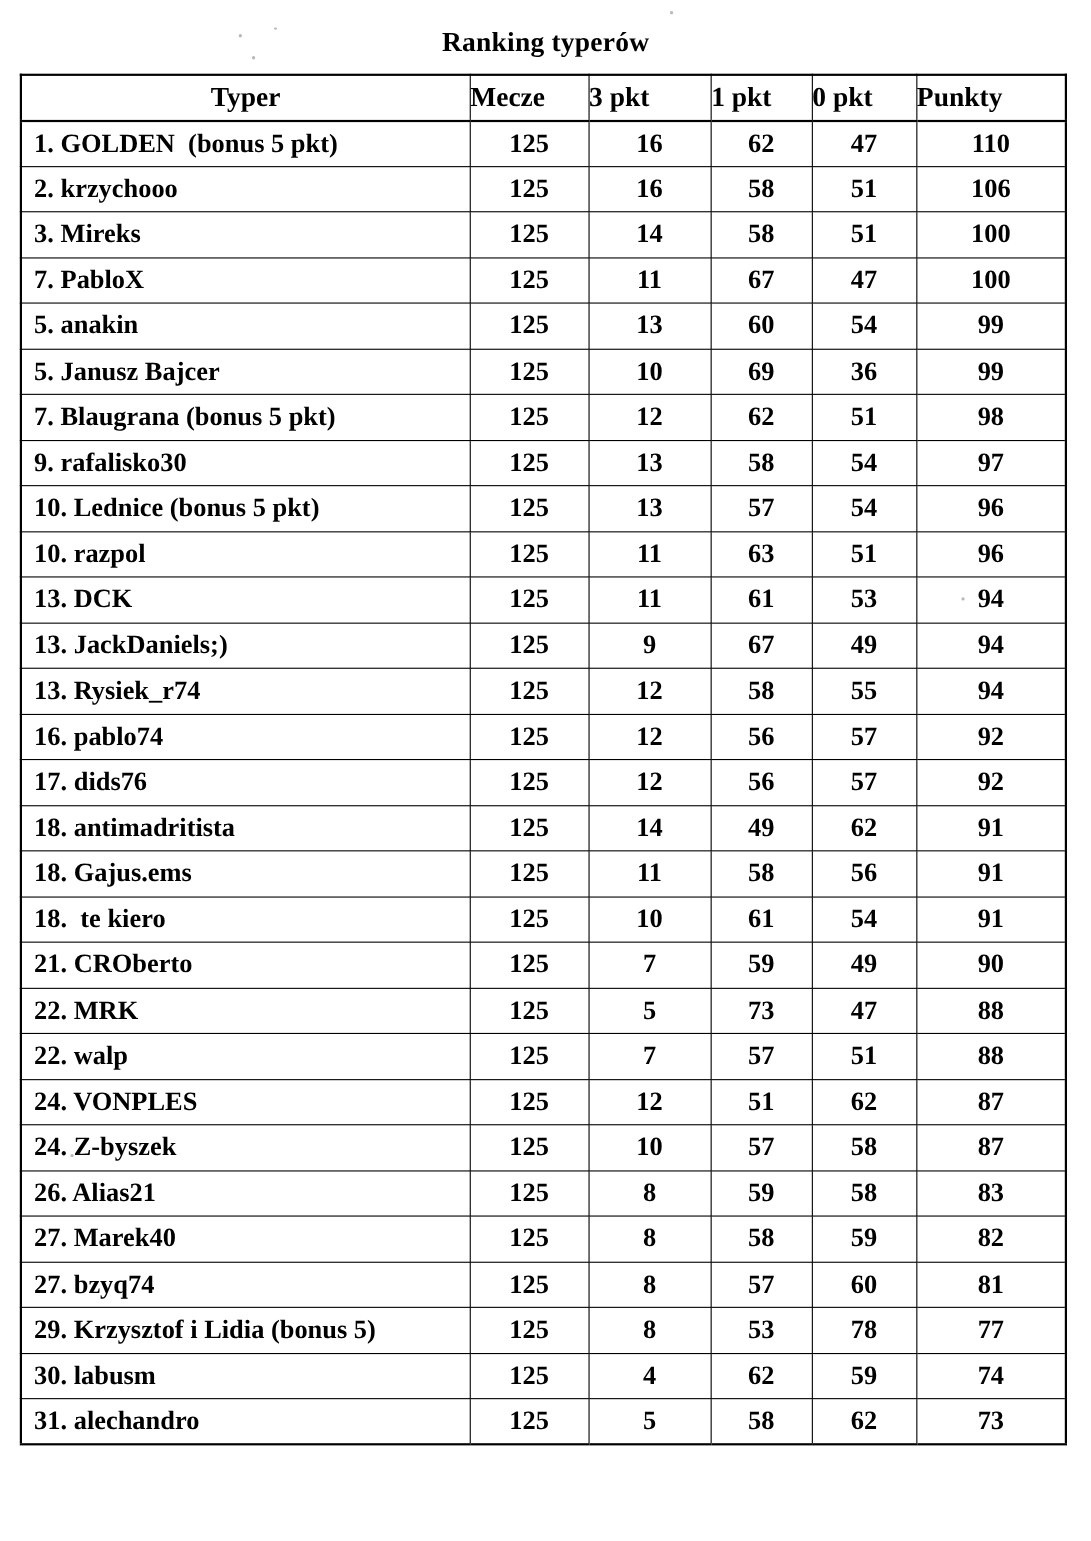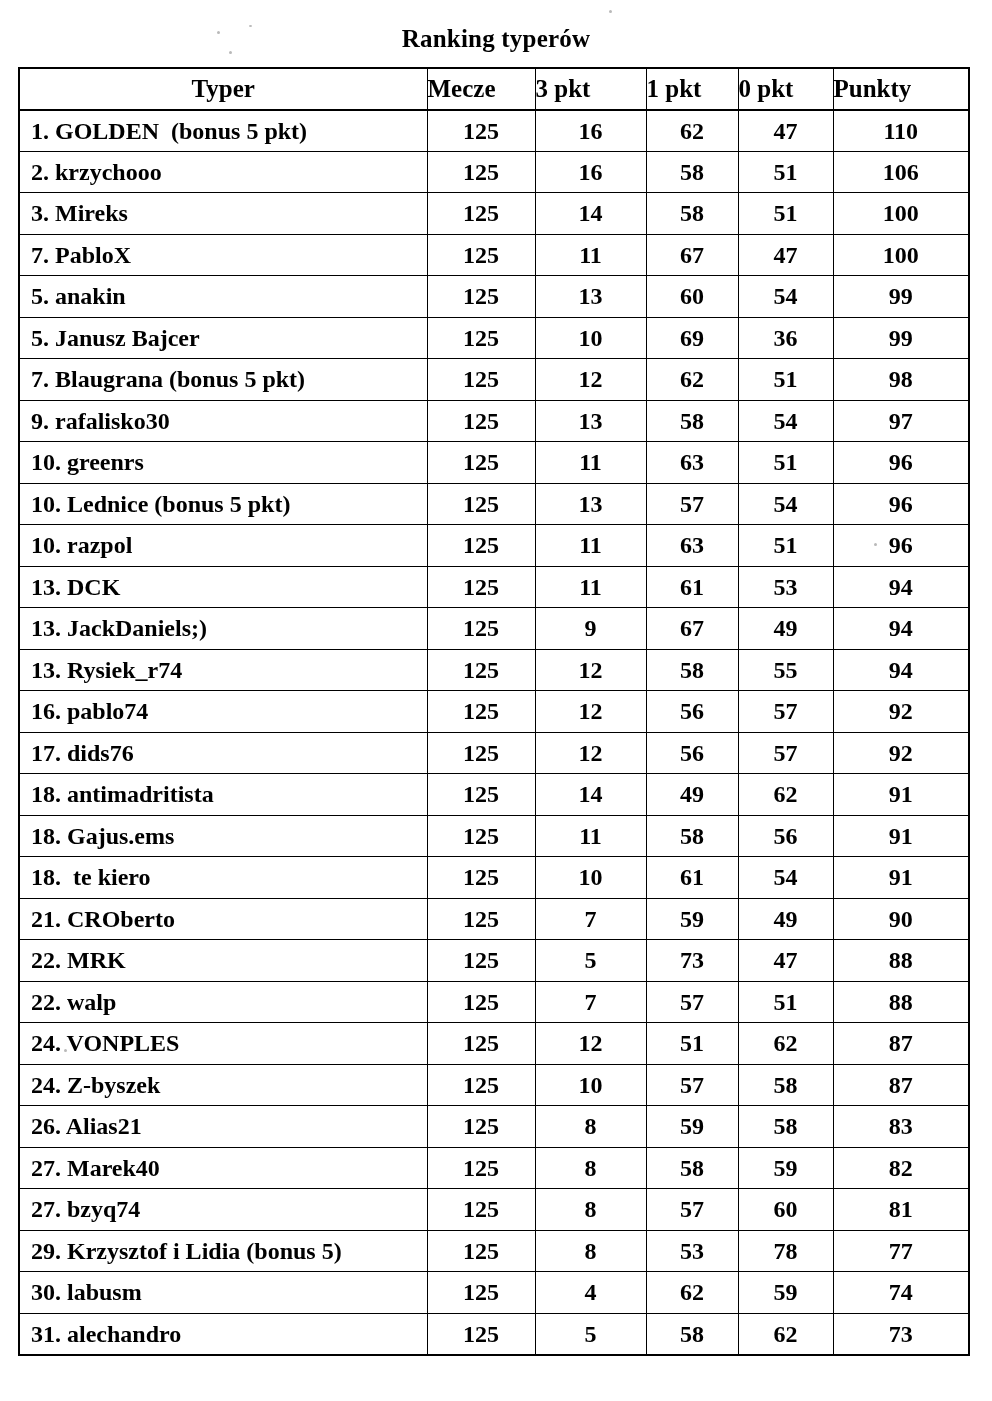--- a/index.html
+++ b/index.html
@@ -182,28 +182,20 @@
         </tr>
         <tr>
           <td class="cell-name">9. rafalisko30</td>
           <td class="cell-num">125</td>
           <td class="cell-num">13</td>
           <td class="cell-num">58</td>
           <td class="cell-num">54</td>
           <td class="cell-num">97</td>
         </tr>
         <tr>
-          <td class="cell-name">10. greenrs</td>
-          <td class="cell-num">125</td>
-          <td class="cell-num">11</td>
-          <td class="cell-num">63</td>
-          <td class="cell-num">51</td>
-          <td class="cell-num">96</td>
-        </tr>
-        <tr>
           <td class="cell-name">10. Lednice (bonus 5 pkt)</td>
           <td class="cell-num">125</td>
           <td class="cell-num">13</td>
           <td class="cell-num">57</td>
           <td class="cell-num">54</td>
           <td class="cell-num">96</td>
         </tr>
         <tr>
           <td class="cell-name">10. razpol</td>
           <td class="cell-num">125</td>

